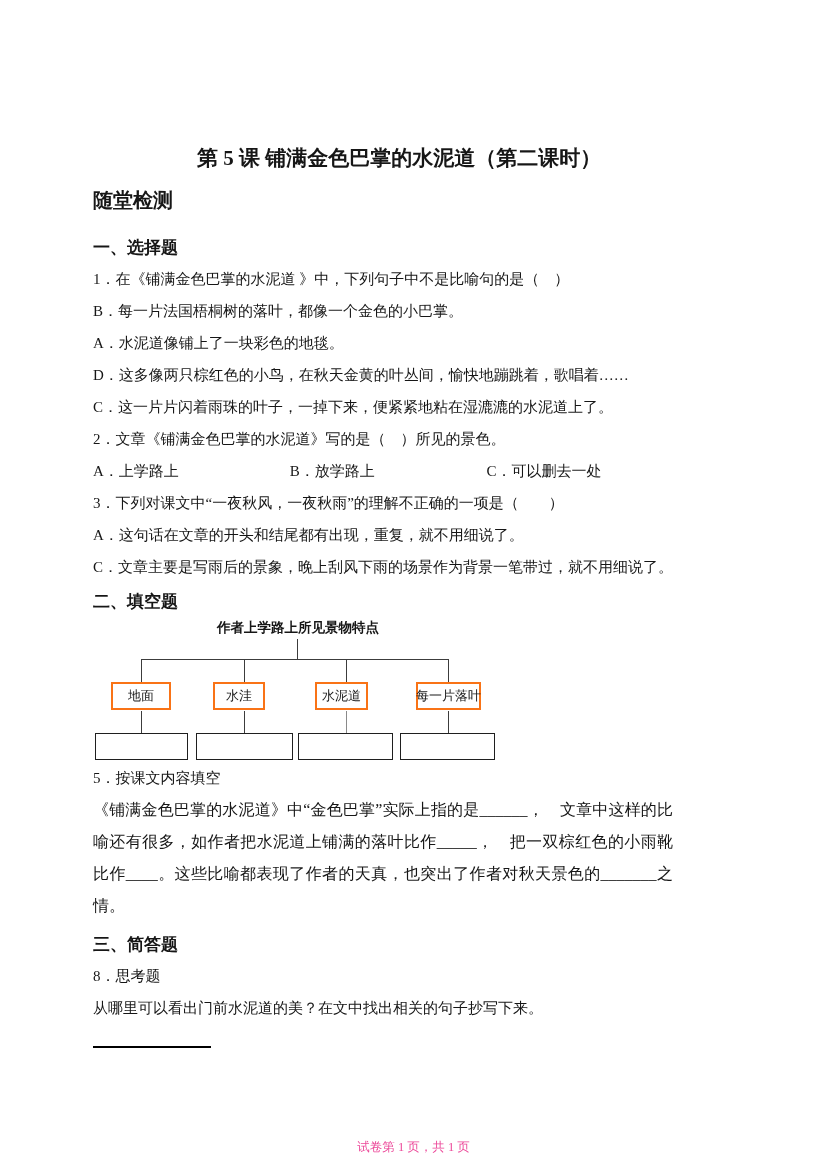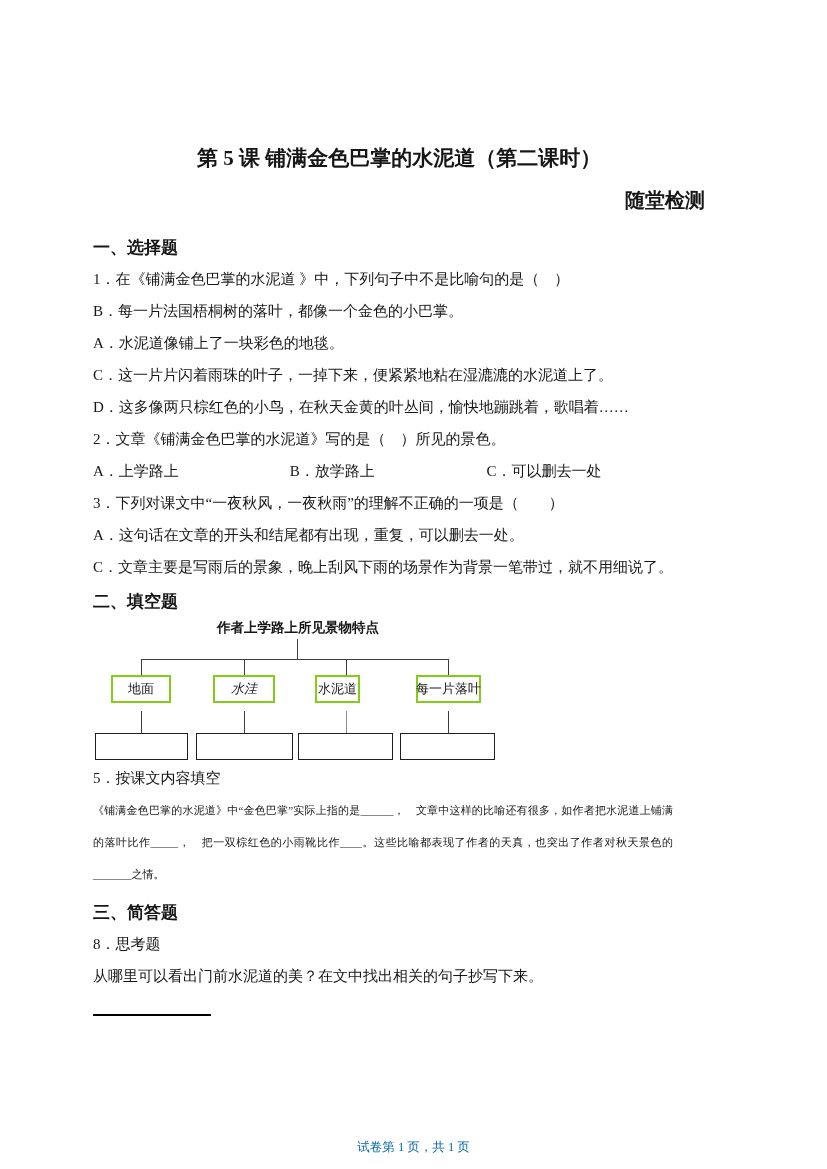--- a/index.html
+++ b/index.html
@@ -21,39 +21,39 @@
     line-height: 30px;
     font-weight: bold;
     text-align: center;
     white-space: nowrap;
   }
   .doc-subtitle {
     margin-top: 12px;
     font-size: 20px;
     line-height: 30px;
     font-weight: bold;
-    text-align: right;
+    text-align: left;
   }
   .section-heading {
     font-size: 17px;
     line-height: 30px;
     font-weight: bold;
   }
   .sh1 { margin-top: 18px; }
   .sh2 { margin-top: 4px; }
   .sh3 { margin-top: 8px; }
   .line {
     font-size: 15px;
     line-height: 32px;
     white-space: nowrap;
   }
   .options-row span { display: inline-block; }
   .options-row .opt-a, .options-row .opt-b { width: 193px; font-family: Liberation Serif, serif; }
   .fill-paragraph {
-    font-size: 11px;
+    font-size: 16px;
     line-height: 32px;
     text-align: justify;
     width: 580px;
   }
   
   .diagram {
     position: relative;
     margin-top: 2px;
     width: 580px;
     height: 143px;
@@ -73,33 +73,33 @@
   .dline-h     { left: 48px;  top: 40px; width: 308px; height: 1px; }
   .dline-v     { top: 40px; width: 1px; height: 24px; }
   .dline-c     { top: 92px; width: 1px; height: 22px; }
   .v1, .c1 { left: 48px; }
   .v2, .c2 { left: 151px; }
   .v3, .c3 { left: 253px; }
   .v4, .c4 { left: 355px; }
   .c3 { background: #8a8a8a; }
   .dnode {
     position: absolute;
-    top: 56px;
+    top: 63px;
     height: 28px;
-    border: 2px solid #84cc16;
+    border: 2px solid #f97316;
     background: #fff;
     display: flex;
     align-items: center;
     justify-content: center;
     font-size: 13px;
     white-space: nowrap;
   }
   .n1 { left: 18px;  width: 60px; }
-  .n2 { left: 120px; width: 62px; font-style: italic; }
-  .n3 { left: 222px; width: 45px; }
+  .n2 { left: 120px; width: 52px; }
+  .n3 { left: 222px; width: 53px; }
   .n4 { left: 323px; width: 65px; }
   .dempty {
     position: absolute;
     top: 114px;
     height: 27px;
     border: 1.5px solid #1f1f1f;
     background: #fff;
   }
   .e1 { left: 2px;   width: 93px; }
   .e2 { left: 103px; width: 97px; }
@@ -112,48 +112,48 @@
     border-bottom: 2px solid #000;
     height: 0;
   }
   .page-footer {
     position: absolute;
     left: 0;
     right: 0;
     bottom: 30px;
     text-align: center;
     font-size: 12.5px;
-    color: #0369a1;
+    color: #ec4899;
   }
 </style>
 </head>
 <body>
 
 <div class="page">
 
   <h1 class="doc-title">第 5 课 铺满金色巴掌的水泥道（第二课时）</h1>
   <h2 class="doc-subtitle">随堂检测</h2>
 
   <h3 class="section-heading sh1">一、选择题</h3>
 
   <p class="line">1．在《铺满金色巴掌的水泥道 》中，下列句子中不是比喻句的是（　）</p>
   <p class="line">B．每一片法国梧桐树的落叶，都像一个金色的小巴掌。</p>
   <p class="line">A．水泥道像铺上了一块彩色的地毯。</p>
+  <p class="line">D．这多像两只棕红色的小鸟，在秋天金黄的叶丛间，愉快地蹦跳着，歌唱着……</p>
   <p class="line">C．这一片片闪着雨珠的叶子，一掉下来，便紧紧地粘在湿漉漉的水泥道上了。</p>
-  <p class="line">D．这多像两只棕红色的小鸟，在秋天金黄的叶丛间，愉快地蹦跳着，歌唱着……</p>
 
   <p class="line">2．文章《铺满金色巴掌的水泥道》写的是（　）所见的景色。</p>
   <p class="line options-row">
     <span class="opt-a">A．上学路上</span>
     <span class="opt-b">B．放学路上</span>
     <span class="opt-c">C．可以删去一处</span>
   </p>
 
   <p class="line">3．下列对课文中“一夜秋风，一夜秋雨”的理解不正确的一项是（　　）</p>
-  <p class="line">A．这句话在文章的开头和结尾都有出现，重复，可以删去一处。</p>
+  <p class="line">A．这句话在文章的开头和结尾都有出现，重复，就不用细说了。</p>
   <p class="line">C．文章主要是写雨后的景象，晚上刮风下雨的场景作为背景一笔带过，就不用细说了。</p>
 
   <h3 class="section-heading sh2">二、填空题</h3>
 
 
   <div class="diagram">
     <div class="diagram-root">作者上学路上所见景物特点</div>
     <div class="dline dline-stem"></div>
     <div class="dline dline-h"></div>
     <div class="dline dline-v v1"></div>

